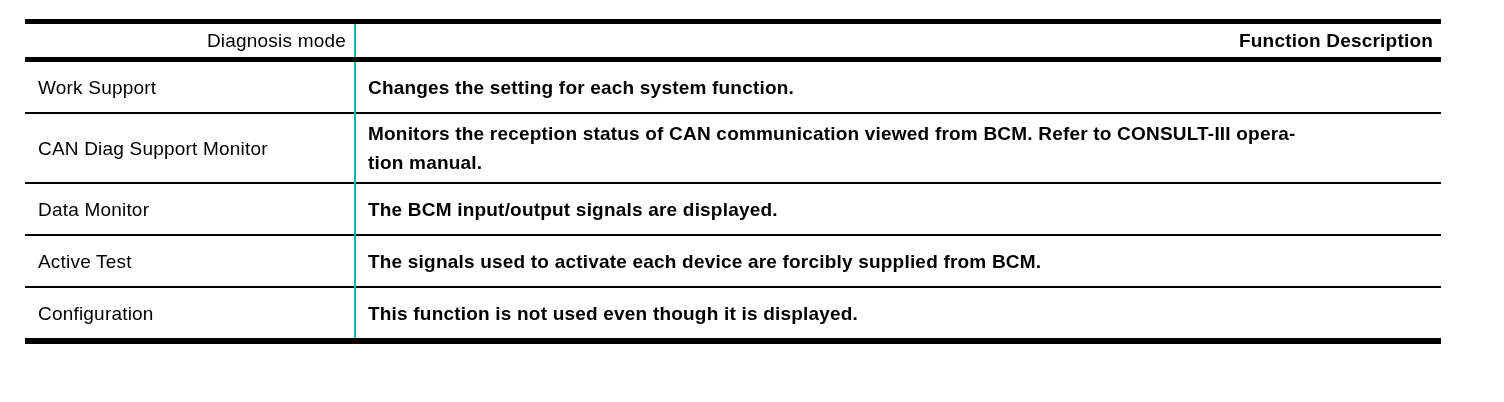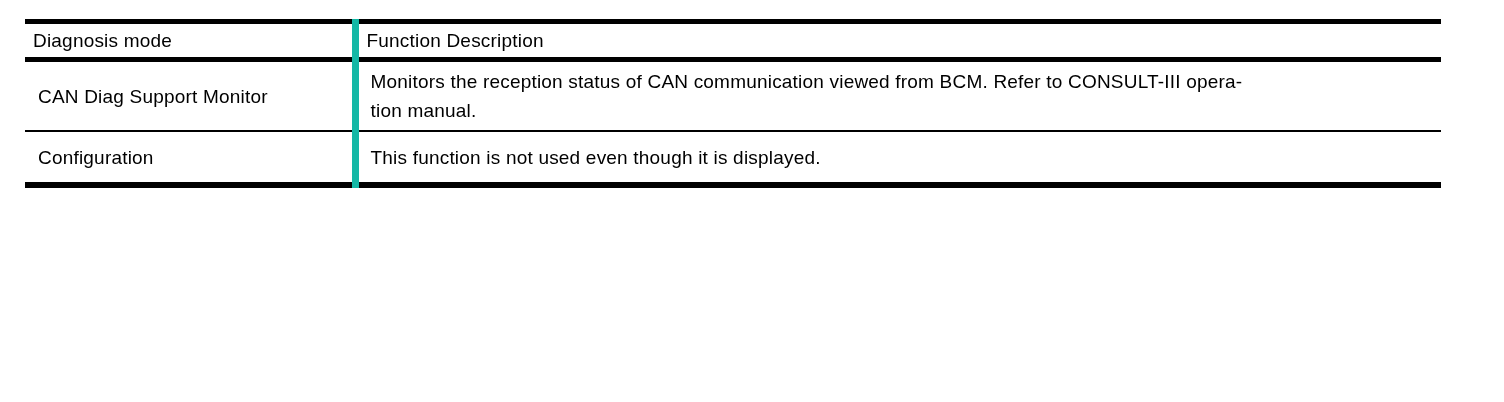--- a/index.html
+++ b/index.html
@@ -26,34 +26,35 @@
     border-bottom: 6px solid #000;
     font-size: 19px;
     letter-spacing: 0.2px;
     line-height: 29px;
   }
   col.c-mode { width: 330px; }
   col.c-desc { width: auto; }
   .diag-table th {
     height: 33px;
     font-weight: normal;
-    text-align: left;
+    text-align: right;
     vertical-align: middle;
     border-bottom: 5px solid #000;
     padding: 0 8px;
   }
   .diag-table td {
     border-top: 2px solid #000;
     vertical-align: middle;
     height: 40px;
     padding: 5px 14px 5px 13px;
   }
   .diag-table th.desc-h,
   .diag-table td.desc {
-    border-left: 7px solid #14b8a6;
+    border-left: 2px solid #14b8a6;
+    font-weight: bold;
   }
   .diag-table td.desc {
     white-space: pre-line;
     padding-left: 12px;
   }
 </style>
 </head>
 <body>
 
 <table class="diag-table">
@@ -62,22 +63,34 @@
     <col class="c-desc">
   </colgroup>
   <thead>
     <tr>
       <th>Diagnosis mode</th>
       <th class="desc-h">Function Description</th>
     </tr>
   </thead>
   <tbody>
     <tr>
+      <td>Work Support</td>
+      <td class="desc">Changes the setting for each system function.</td>
+    </tr>
+    <tr>
       <td>CAN Diag Support Monitor</td>
       <td class="desc">Monitors the reception status of CAN communication viewed from BCM. Refer to CONSULT-III opera-
 tion manual.</td>
+    </tr>
+    <tr>
+      <td>Data Monitor</td>
+      <td class="desc">The BCM input/output signals are displayed.</td>
+    </tr>
+    <tr>
+      <td>Active Test</td>
+      <td class="desc">The signals used to activate each device are forcibly supplied from BCM.</td>
     </tr>
     <tr>
       <td>Configuration</td>
       <td class="desc">This function is not used even though it is displayed.</td>
     </tr>
   </tbody>
 </table>
 
 </body></html>

